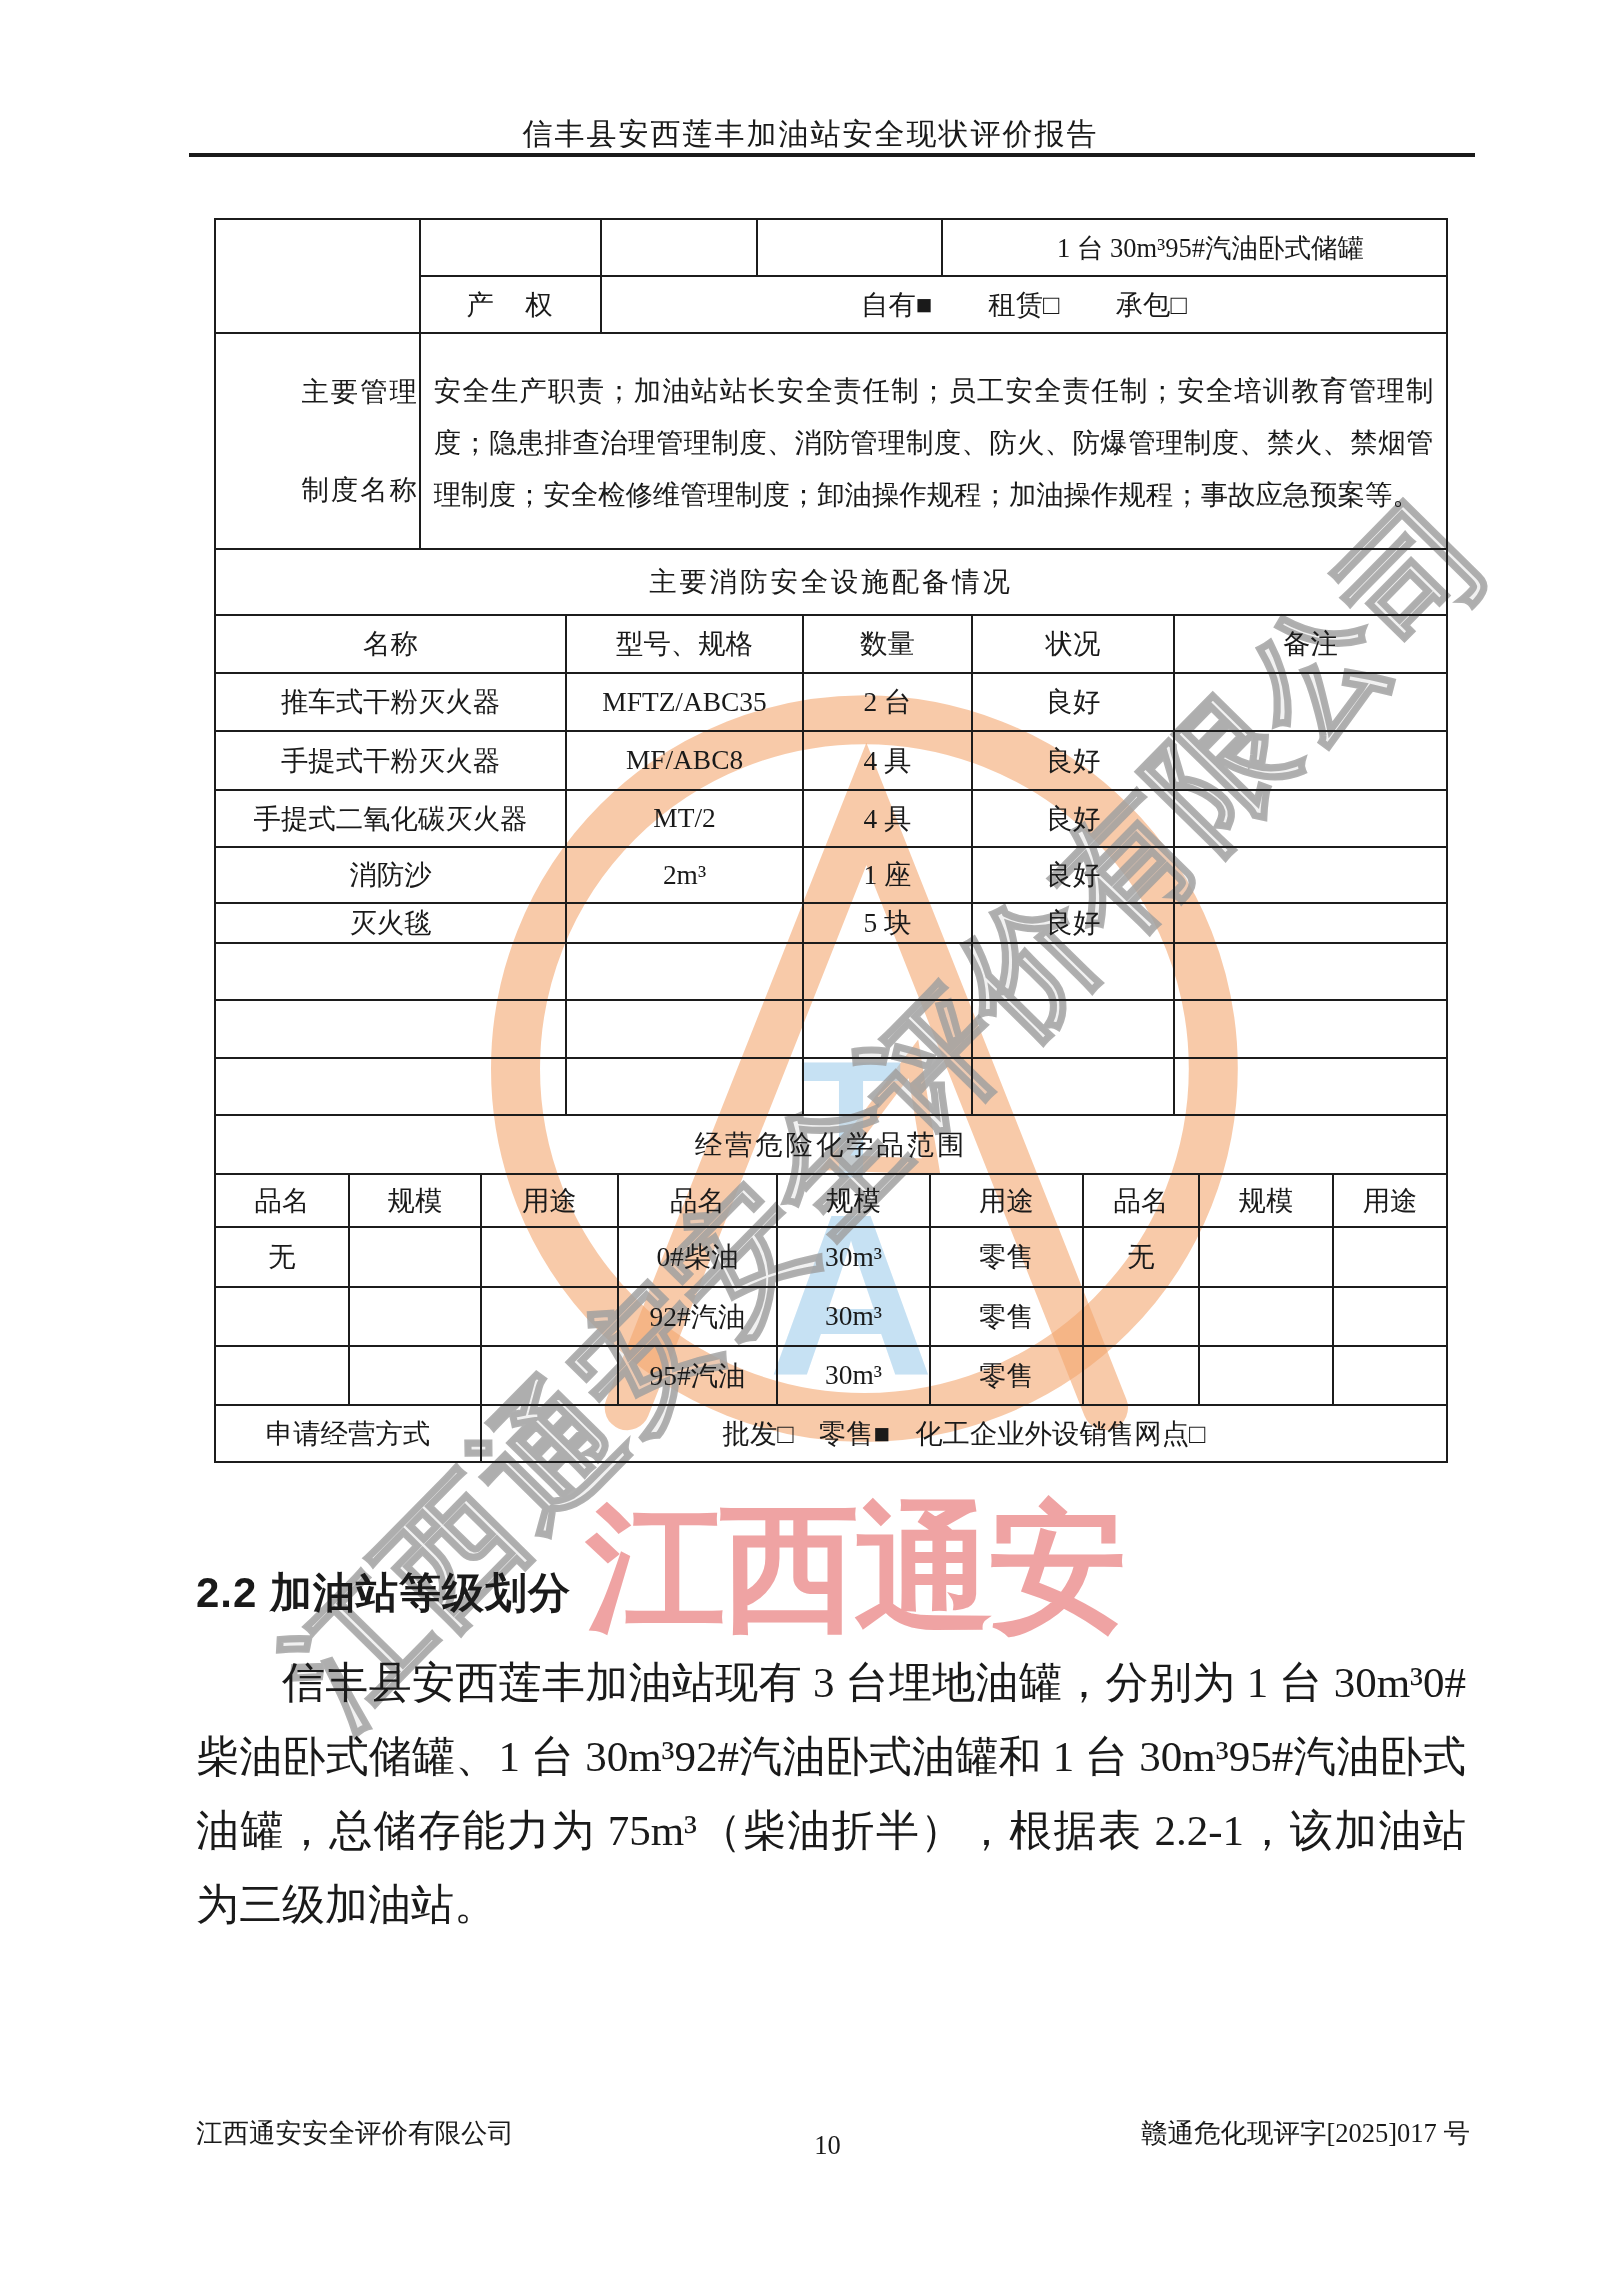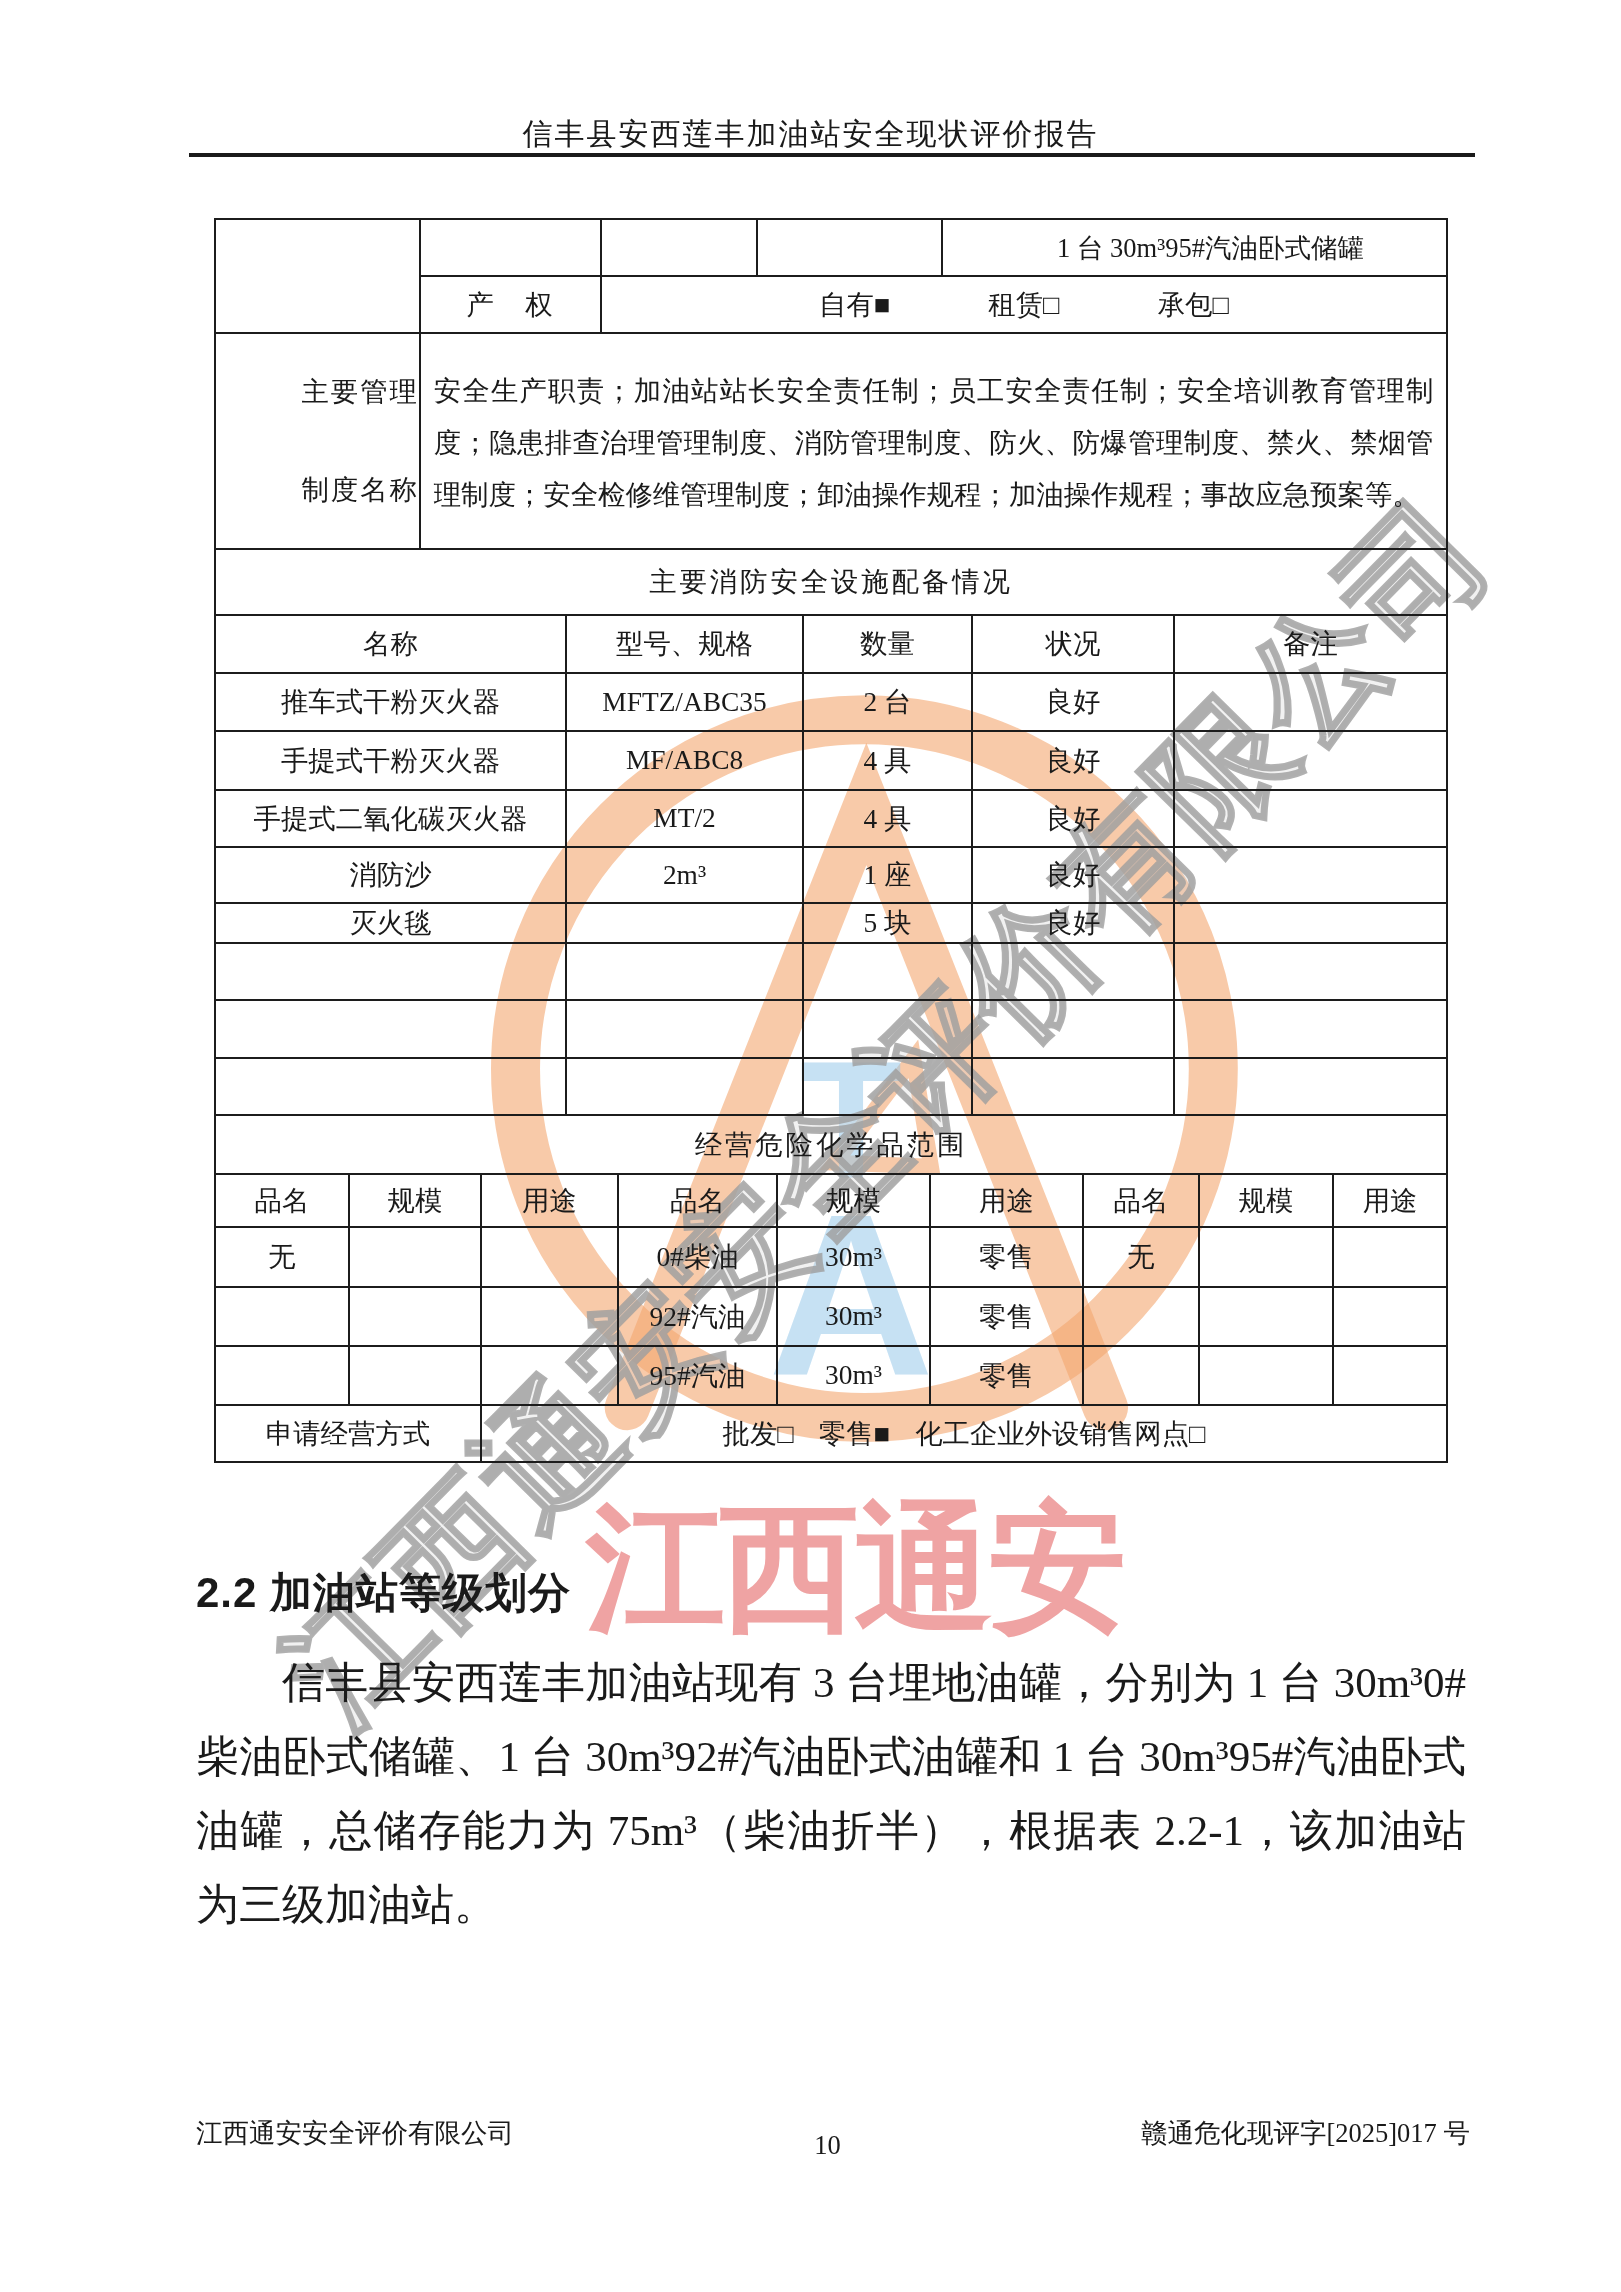--- a/index.html
+++ b/index.html
@@ -55,21 +55,21 @@
   }
   .section-title { letter-spacing:2.9px; }
   .tank-cell { font-size:26.5px;padding-left:32px; }
   .own-label { letter-spacing:2px; }
   .mgmt-label div { line-height:98px; letter-spacing:2px;text-align:right; }
   .mgmt-text {
     text-align:justify; text-align-last:left; line-height:52px;
     padding:3.9px 12.7px 0 12.7px; font-size:27.4px;
   }
   .opts { display:flex; justify-content:center; align-items:center; }
-  .opts-own  { gap:98px; }
+  .opts-own  { gap:56px; }
   .opts-apply{ gap:25px; }
 
   
   .section-heading {
     position:absolute; left:196px; top:1565px;
     font-family:"Liberation Sans","DejaVu Sans",sans-serif; font-weight:bold;
     font-size:42px; letter-spacing:1px;
   }
   .body-paragraph {
     position:absolute; left:196px; top:1646px; width:1270px;

